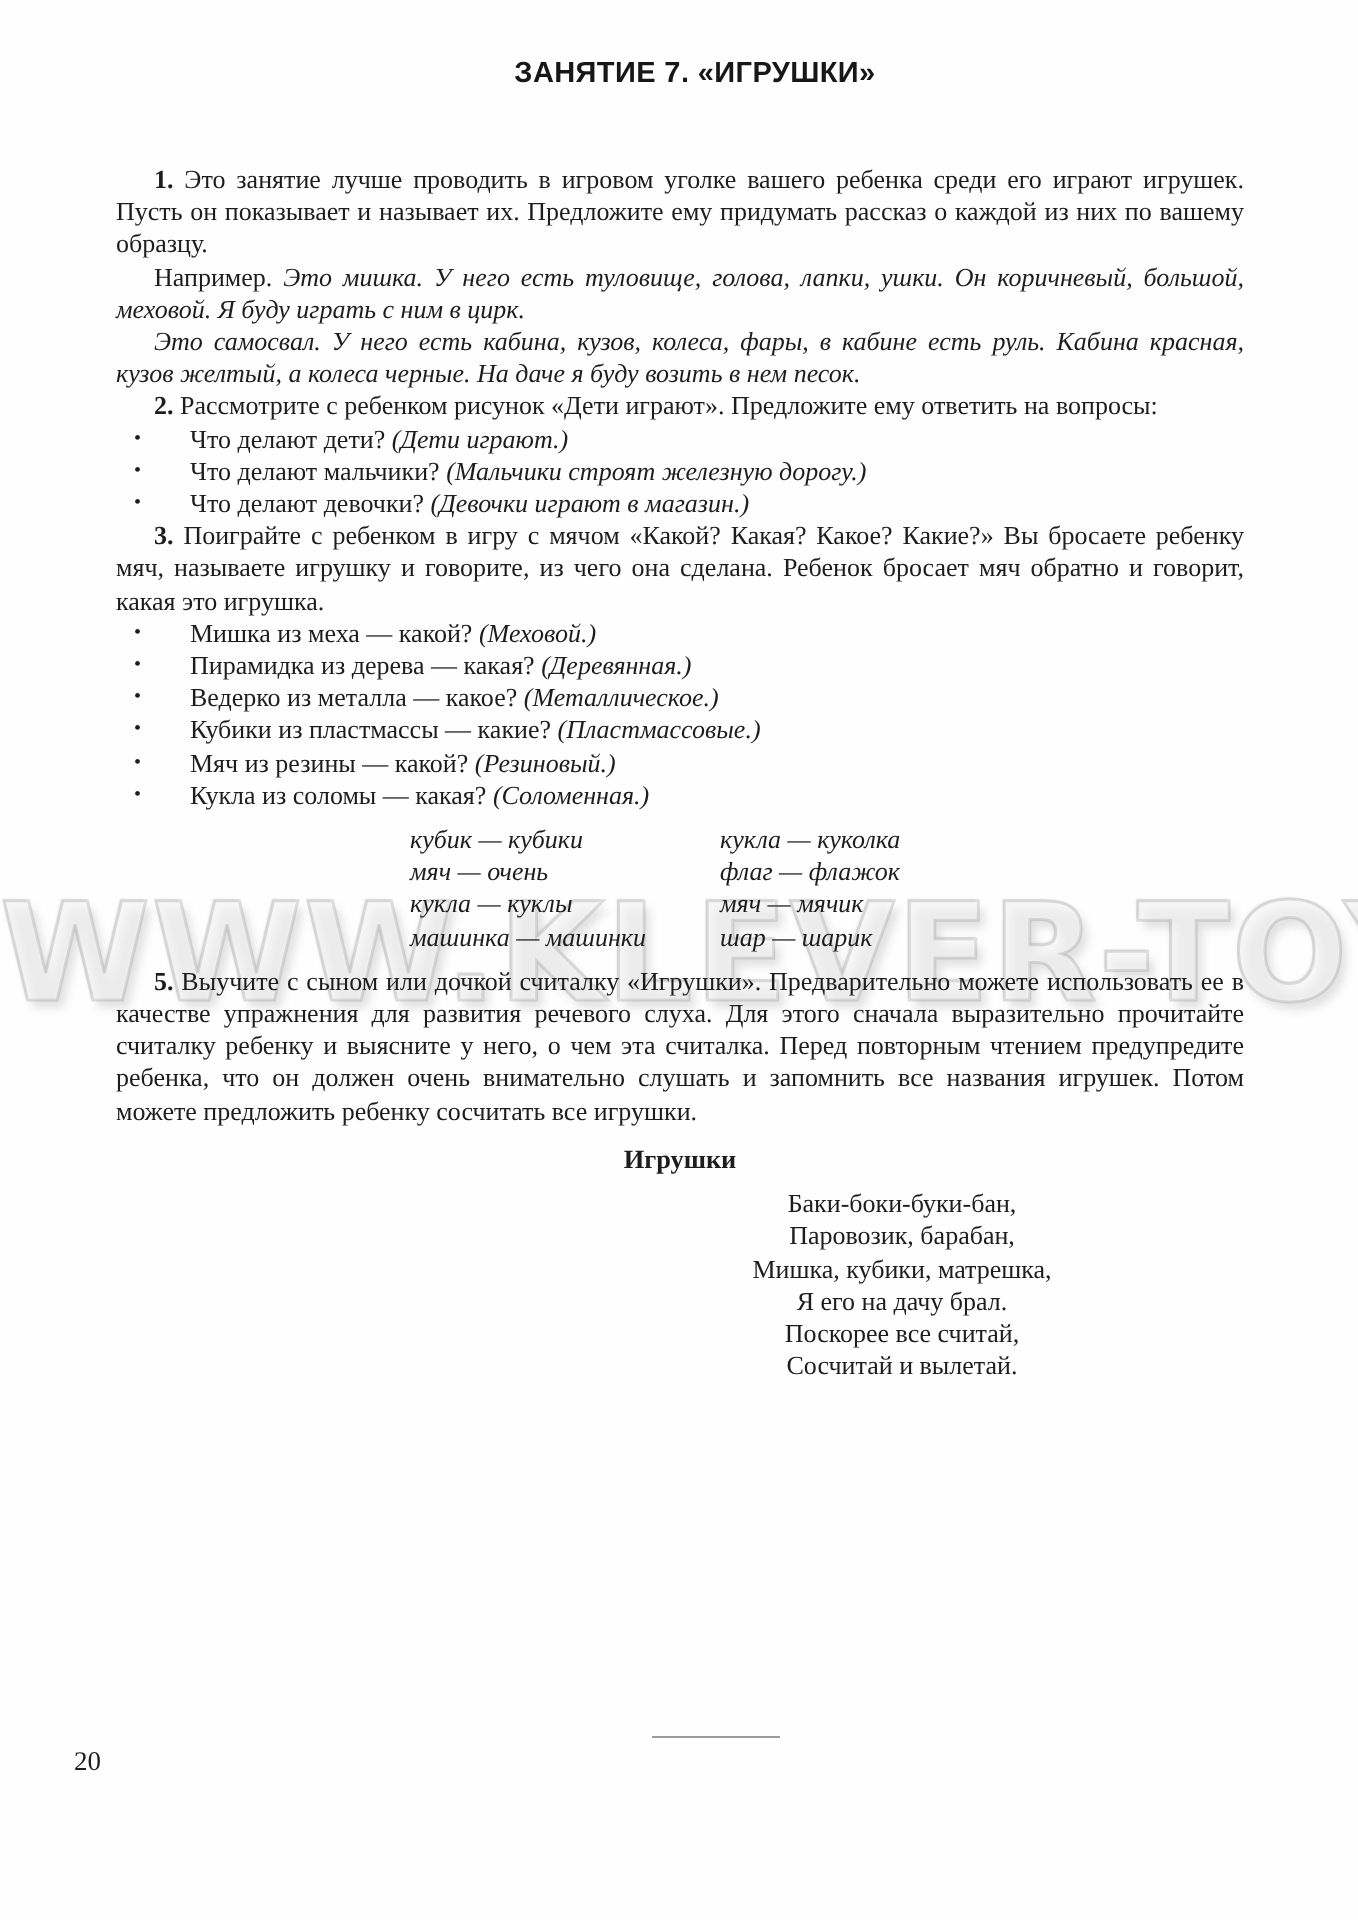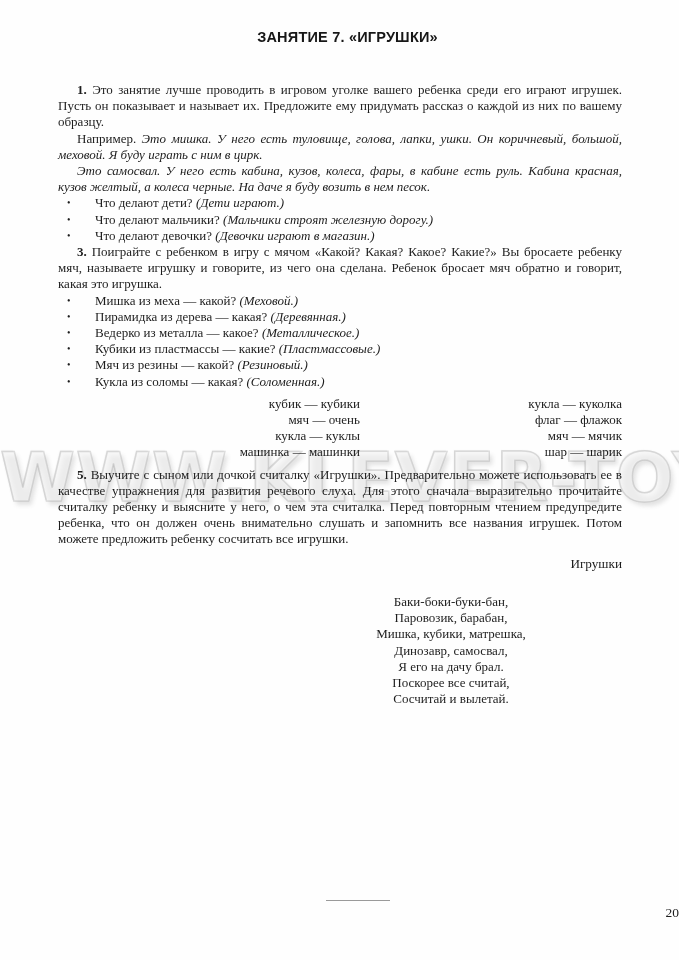--- a/index.html
+++ b/index.html
@@ -30,28 +30,28 @@
   }
   .para{margin:0;text-indent:19px;}
   .num{font-weight:bold;}
   .bullets{margin:0;}
   .bullet{display:flex;text-align:left;}
   .dot{flex:0 0 37px;box-sizing:border-box;padding-left:9px;font-size:10px;line-height:16.2px;}
   .btext{flex:1;}
   .pairs{
     margin:6px 0 6px 147px;
     display:grid;grid-template-columns:155px auto;column-gap:0;
-    text-align:right;line-height:16.2px;
+    text-align:left;line-height:16.2px;font-style:italic;
   }
   .rhyme-title{
-    margin:8px 0 22px;text-align:right;font-size:13.2px;font-weight:normal;
+    margin:8px 0 6px;text-align:center;font-size:13.2px;font-weight:bold;
   }
   .poem{margin-left:222px;text-align:center;}
   .poem-line{line-height:16.2px;}
-  .footer{position:absolute;top:900px;left:0;right:0;z-index:1;text-align:right;margin-left:37px;}
+  .footer{position:absolute;top:868px;left:0;right:0;z-index:1;text-align:left;margin-left:37px;}
   .footer-rule{width:64px;margin:0 auto;border-top:1px solid #9a9a9a;height:0;}
   .pageno{margin-top:4px;font-size:13.5px;}
   i{}
 </style>
 </head>
 <body>
 
 <div class="page">
 
   <div class="watermark">WWW.KLEVER-TOY.RU</div>
@@ -60,20 +60,21 @@
 
   <div class="content">
 
     <p class="para"><b class="num">1.</b><span> Это занятие лучше проводить в игровом уголке вашего ребенка среди его играют игрушек. Пусть он показывает и называет их. Предложите ему придумать рассказ о каждой из них по вашему образцу.</span></p>
 
     <p class="para"><span>Например. </span><i>Это мишка. У него есть туловище, голова, лапки, ушки. Он коричневый, большой, меховой. Я буду играть с ним в цирк.</i></p>
 
     <p class="para"><i>Это самосвал. У него есть кабина, кузов, колеса, фары, в кабине есть руль. Кабина красная, кузов желтый, а колеса черные. На даче я буду возить в нем песок.</i></p>
 
 
+    <p class="para"><b class="num">2.</b><span> Рассмотрите с ребенком рисунок «Дети играют». Предложите ему ответить на вопросы:</span></p>
 
     <div class="bullets">
       <div class="bullet">
           <span class="dot">•</span>
           <span class="btext"><span>Что делают дети?</span><i> (Дети играют.)</i></span>
         </div>
       <div class="bullet">
           <span class="dot">•</span>
           <span class="btext"><span>Что делают мальчики?</span><i> (Мальчики строят железную дорогу.)</i></span>
         </div>
@@ -125,21 +126,20 @@
     </div>
 
     <p class="para"><b class="num">5.</b><span> Выучите с сыном или дочкой считалку «Игрушки». Предварительно можете использовать ее в качестве упражнения для развития речевого слуха. Для этого сначала выразительно прочитайте считалку ребенку и выясните у него, о чем эта считалка. Перед повторным чтением предупредите ребенка, что он должен очень внимательно слушать и запомнить все названия игрушек. Потом можете предложить ребенку сосчитать все игрушки.</span></p>
 
     <h2 class="rhyme-title">Игрушки</h2>
 
     <div class="poem">
       <div class="poem-line">Баки-боки-буки-бан,</div>
       <div class="poem-line">Паровозик, барабан,</div>
       <div class="poem-line">Мишка, кубики, матрешка,</div>
-      <div class="poem-line">Динозавр, самосвал,</div>
       <div class="poem-line">Я его на дачу брал.</div>
       <div class="poem-line">Поскорее все считай,</div>
       <div class="poem-line">Сосчитай и вылетай.</div>
     </div>
 
   </div>
 
   <div class="footer">
     <div class="footer-rule"></div>
     <div class="pageno">20</div>

